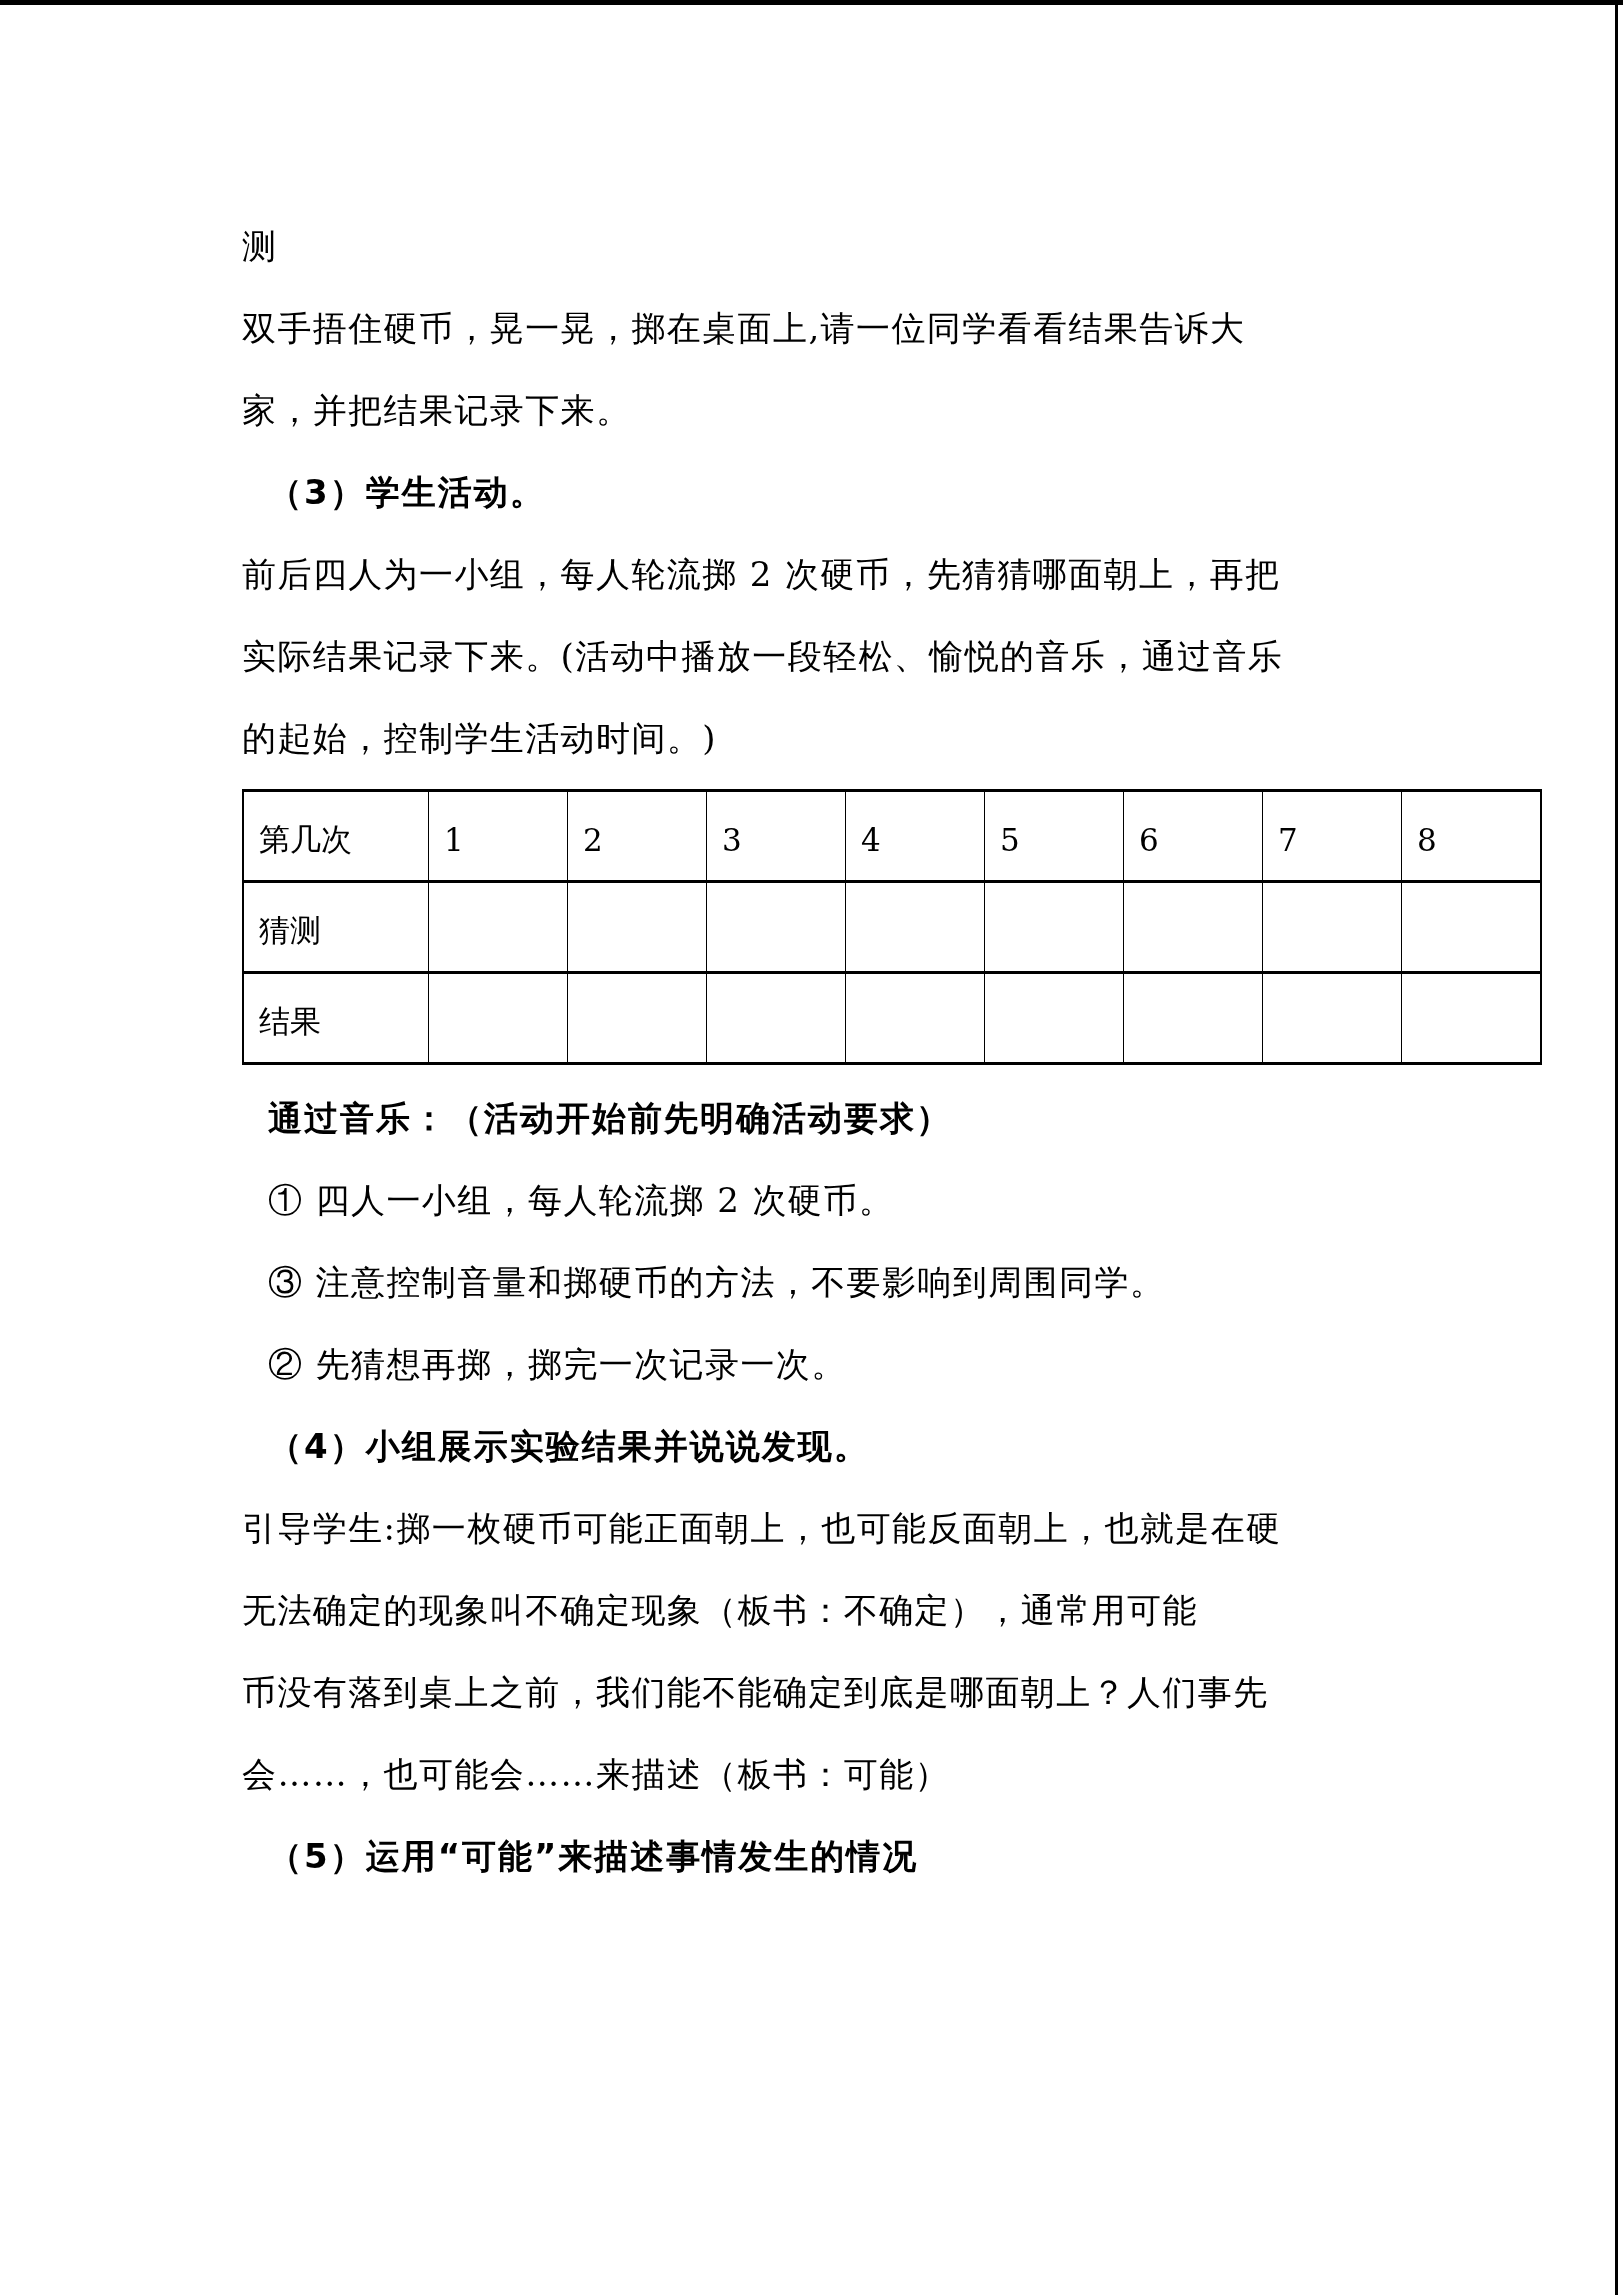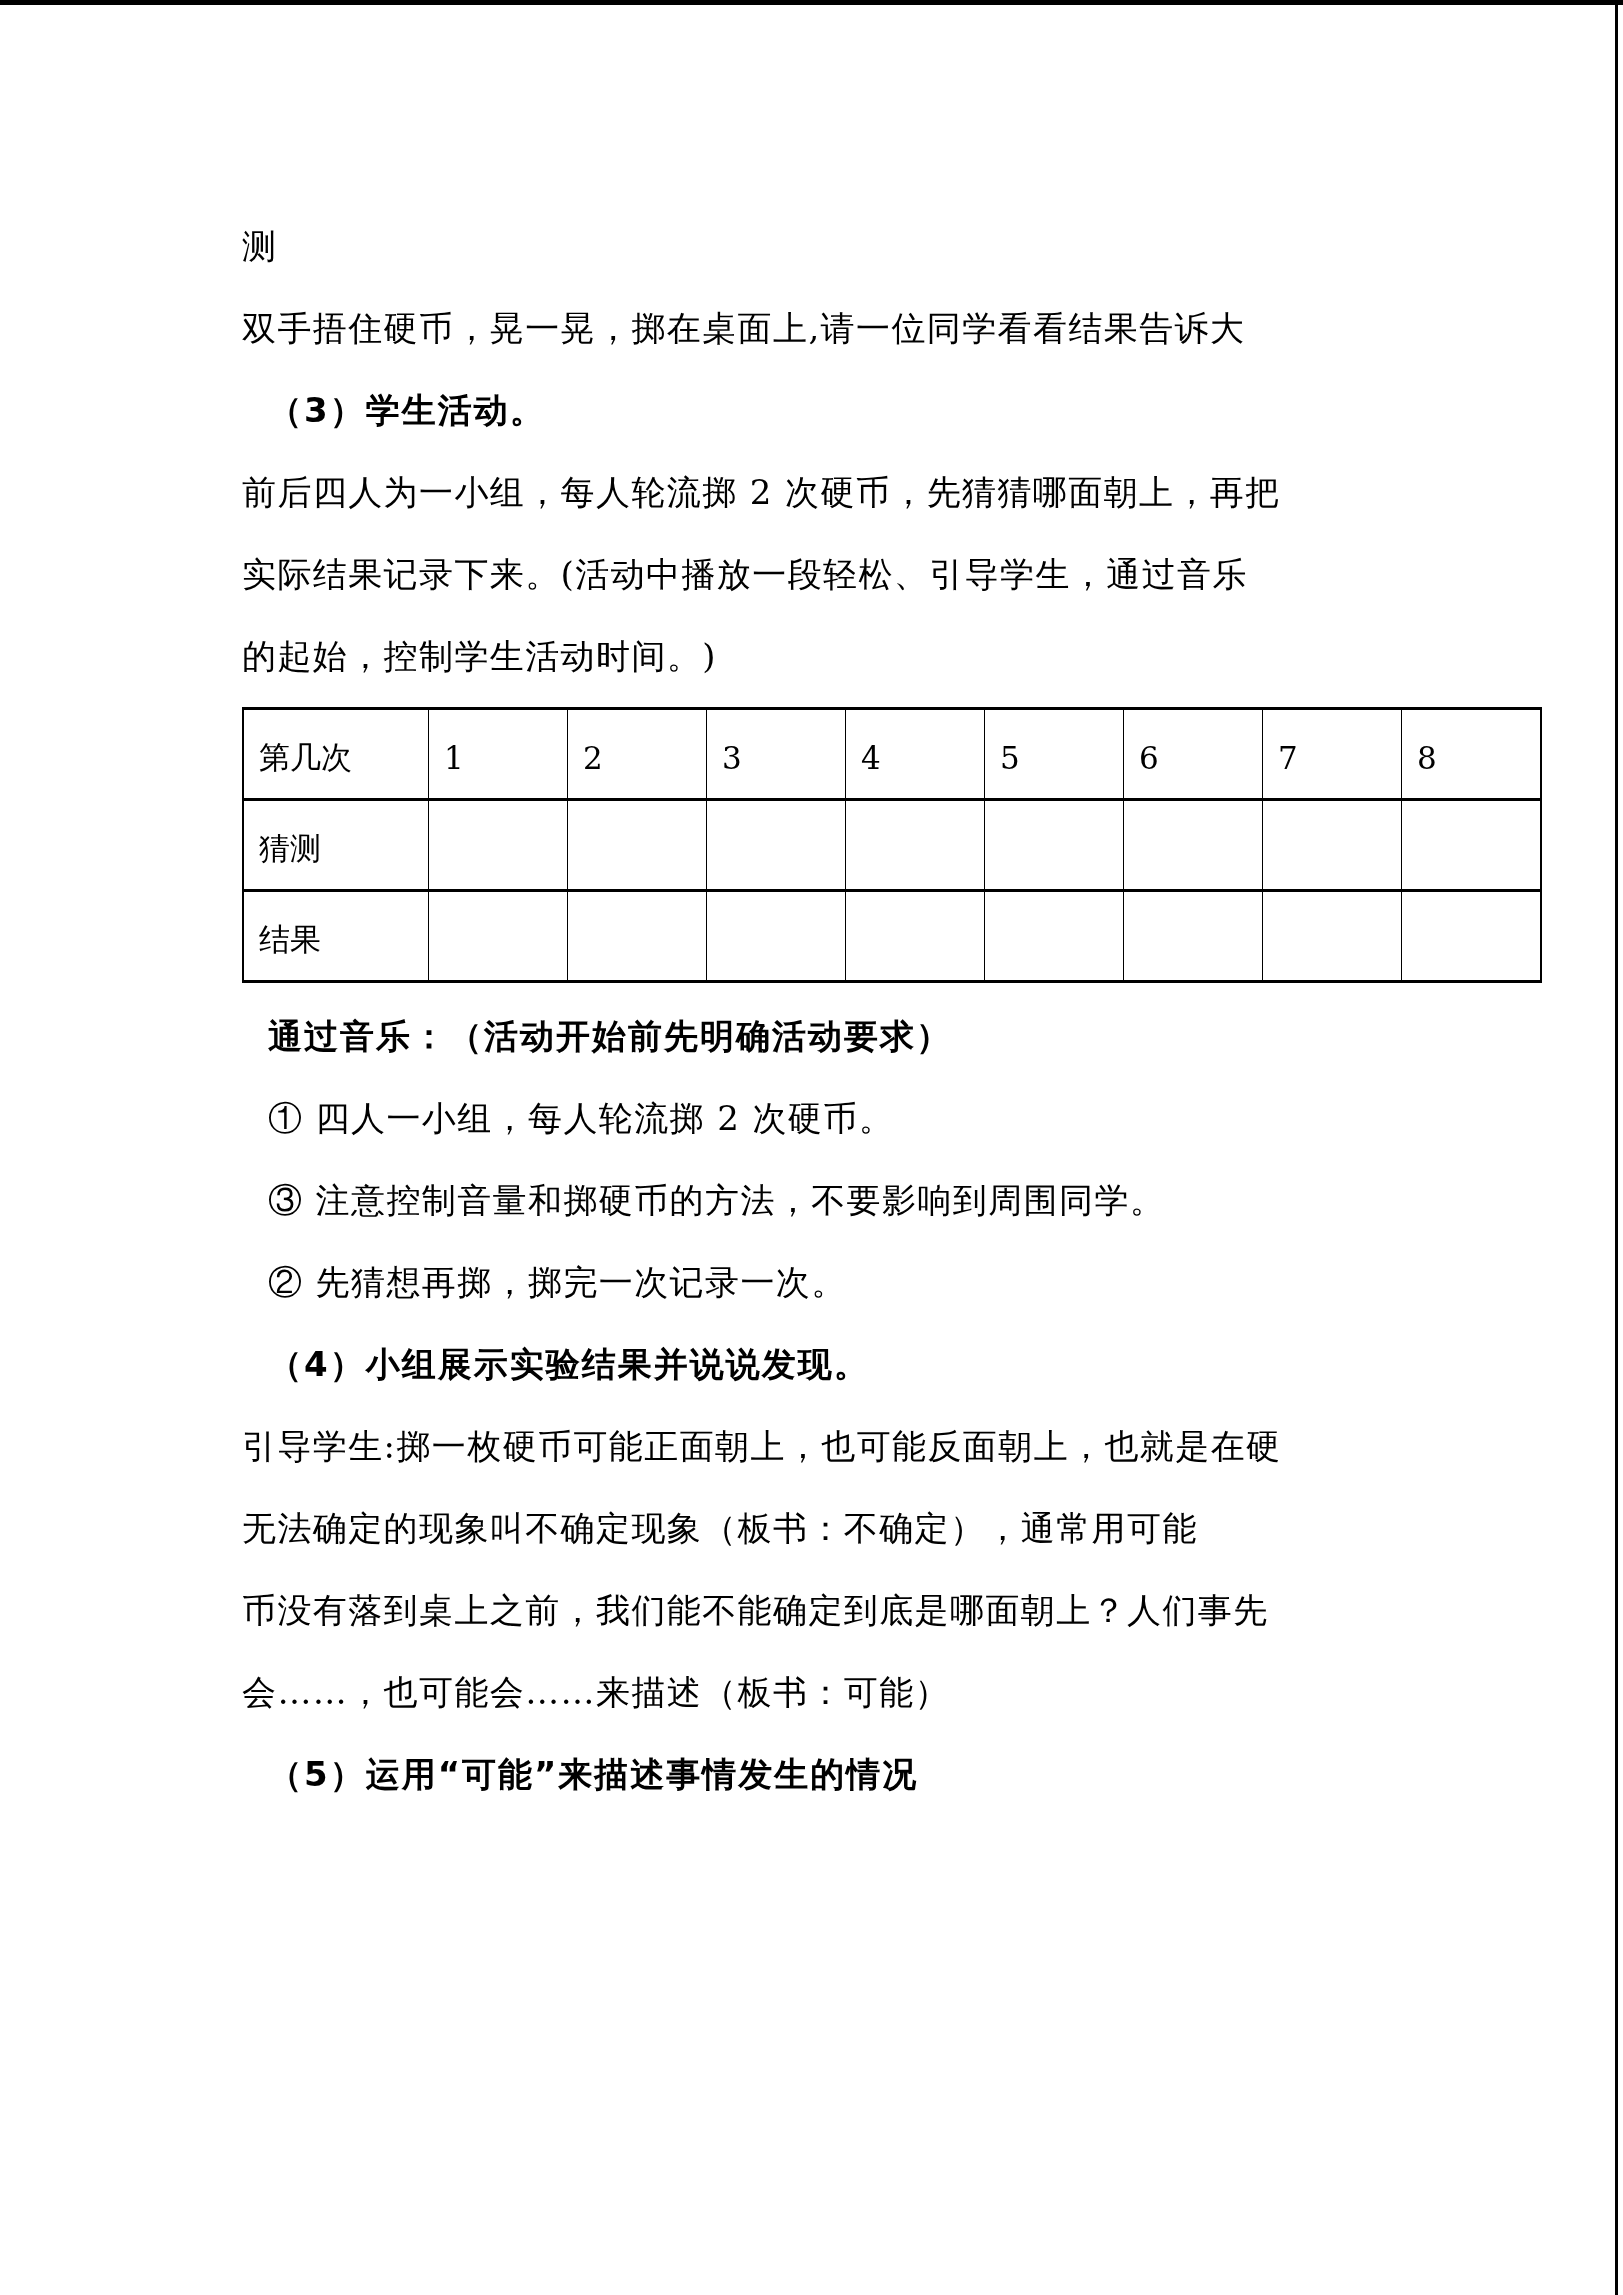--- a/index.html
+++ b/index.html
@@ -106,23 +106,24 @@
 </head>
 <body>
 
 <div class="page-top-rule"></div>
 <div class="page-right-rule"></div>
 
 <div class="page">
 
   <div class="line body">测</div>
   <div class="line body">双手捂住硬币，晃一晃，掷在桌面上,请一位同学看看结果告诉大</div>
+  <div class="line body">家，并把结果记录下来。</div>
   <div class="line heading">（3）学生活动。</div>
   <div class="line body">前后四人为一小组，每人轮流掷 2 次硬币，先猜猜哪面朝上，再把</div>
-  <div class="line body">实际结果记录下来。(活动中播放一段轻松、引导学生，通过音乐</div>
+  <div class="line body">实际结果记录下来。(活动中播放一段轻松、愉悦的音乐，通过音乐</div>
   <div class="line body">的起始，控制学生活动时间。)</div>
 
   <div class="record-table-wrap">
     <table class="record-table">
       <tbody>
         <tr class="header-row">
           <td class="label-cell">第几次</td>
           <td class="num-cell">1</td>
           <td class="num-cell">2</td>
           <td class="num-cell">3</td>

